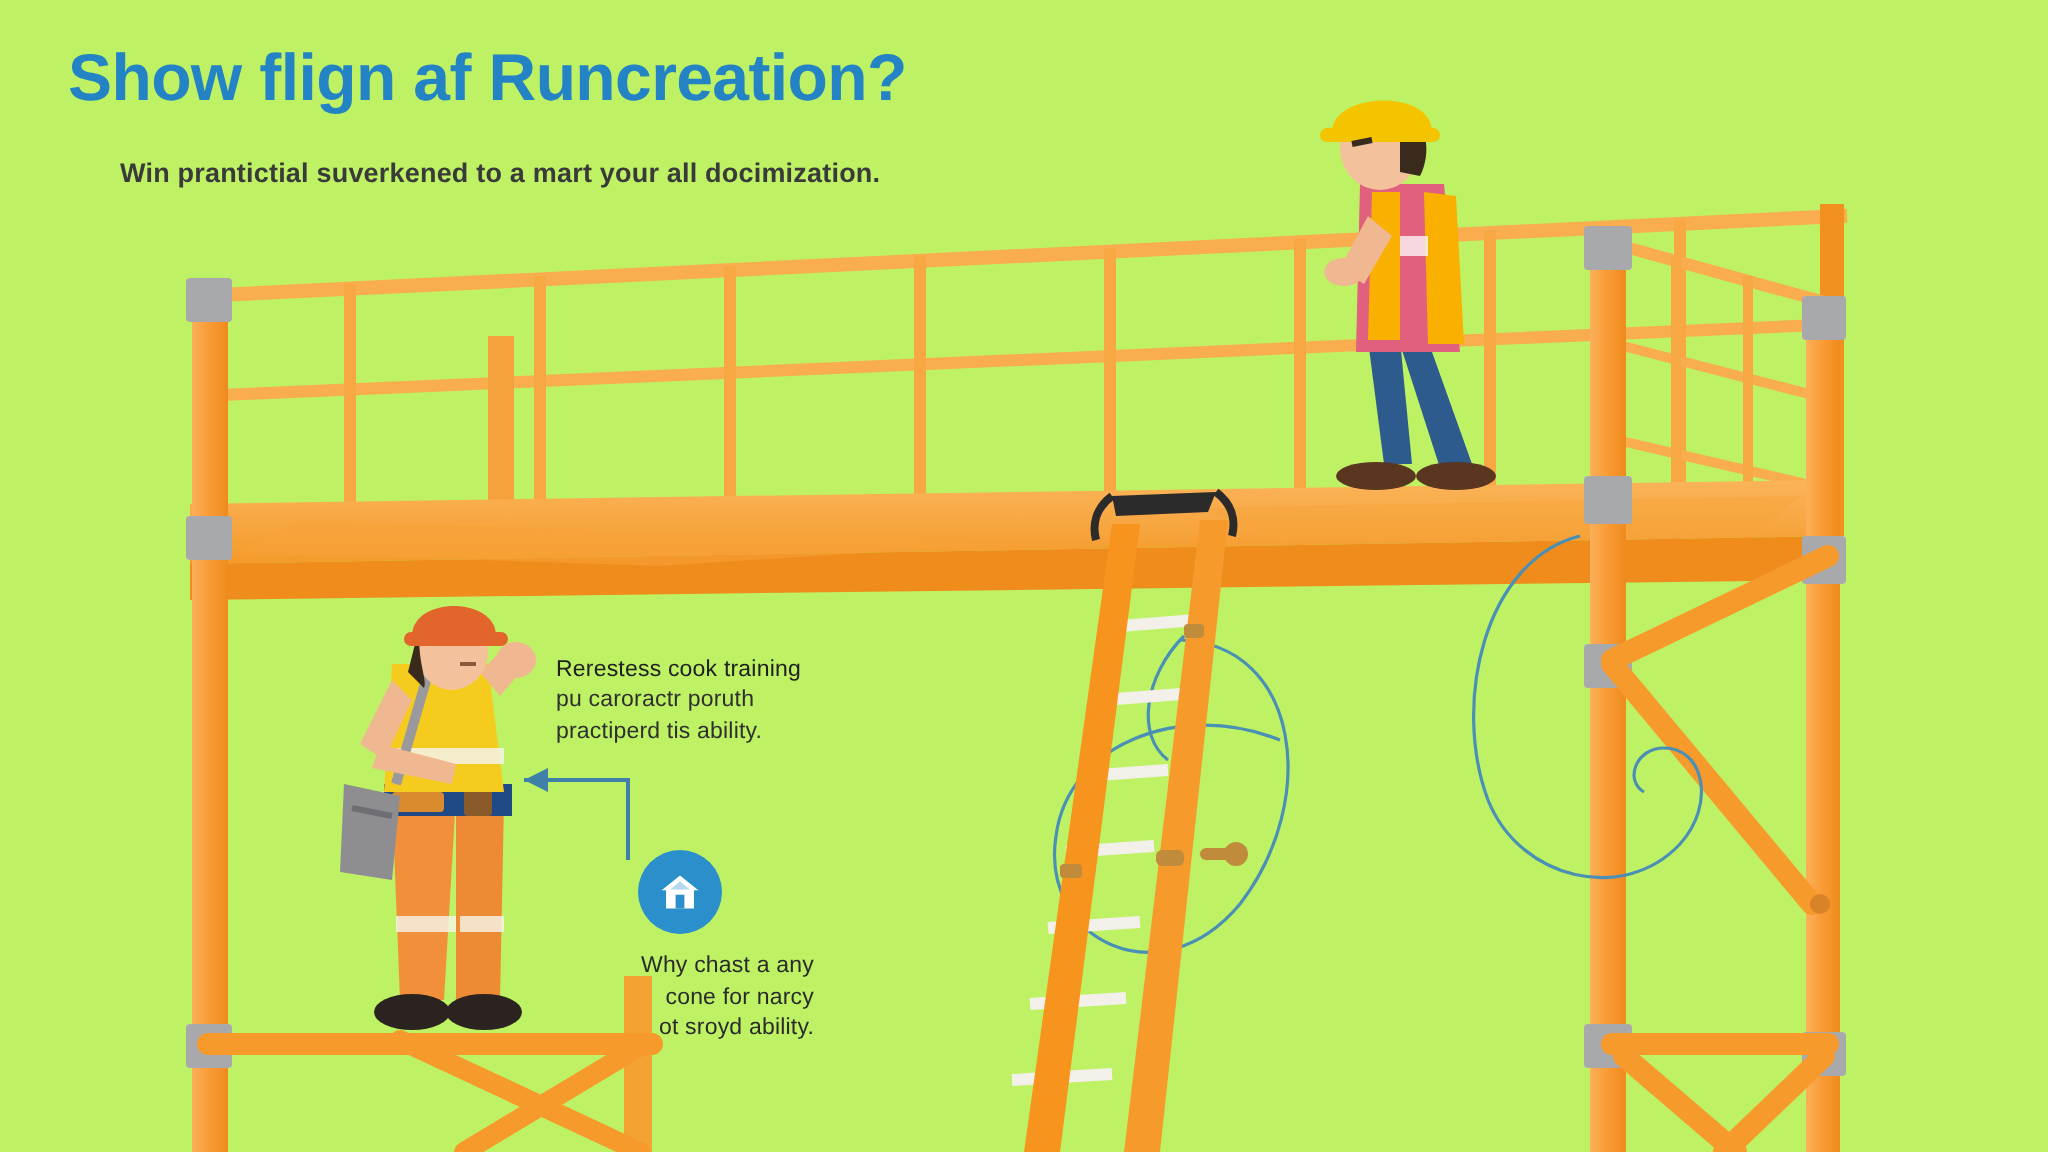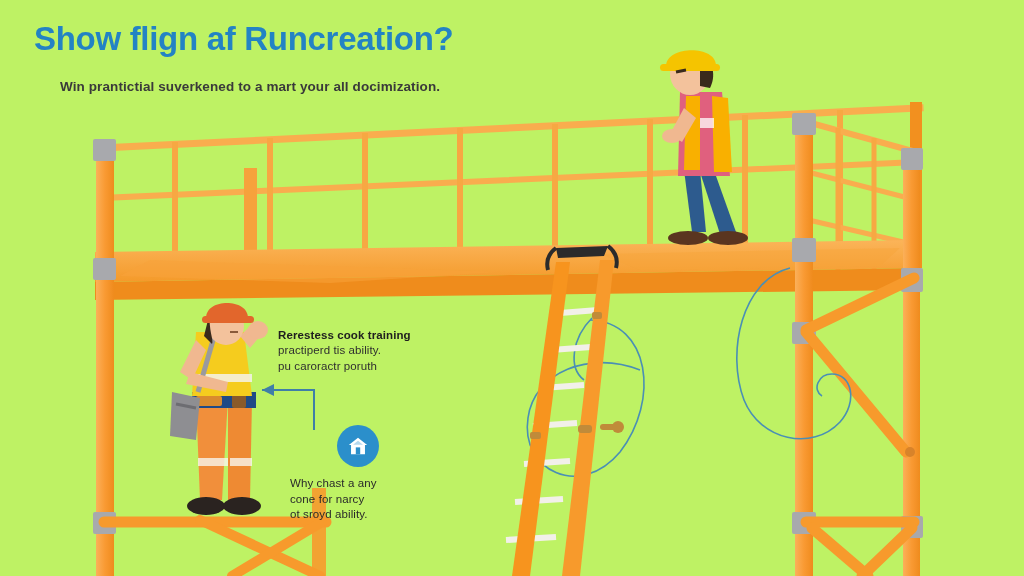--- a/index.html
+++ b/index.html
@@ -21,29 +21,29 @@
     position:absolute;left:60px;top:79px;
     font-size:13.5px;color:#3a3a3a;white-space:nowrap;letter-spacing:.1px;font-weight:bold;
   }
 
   
   #art{position:absolute;left:0;top:0;width:1024px;height:576px;}
 
   
   .callout-a{position:absolute;left:278px;top:328px;width:160px;}
   .callout-a .h{
-    font-size:11.5px;font-weight:bold;color:#20201f;line-height:14px;
+    font-size:11.5px;font-weight:normal;color:#20201f;line-height:14px;
     letter-spacing:.1px;
   }
   .callout-a .b{
     font-size:11.5px;color:#2f2f2f;line-height:15px;margin-top:1px;
     letter-spacing:.1px;
   }
 
-  .callout-b{position:absolute;left:290px;top:425px;width:135px;text-align:left;}
+  .callout-b{position:absolute;left:272px;top:425px;width:135px;text-align:right;}
   .home-badge{
     width:42px;height:42px;border-radius:50%;
     background:#2b8fcb;margin:0 auto 9px auto;position:relative;
   }
   .home-badge svg{position:absolute;left:10px;top:10px;}
   .callout-b .b{
     font-size:11.5px;color:#2a2a2a;line-height:15.5px;letter-spacing:.1px;
   }
 </style>
 </head>
@@ -235,22 +235,22 @@
     <path d="M12,12 L24,6 L24,18 Z" fill="#3f7fa8"></path>
   </svg>
 
   <div class="hdr">
     <div class="title">Show flign af Runcreation?</div>
     <div class="subtitle">Win prantictial suverkened to a mart your all docimization.</div>
   </div>
 
   <div class="callout-a">
     <div class="h">Rerestess cook training</div>
+    <div class="b">pu caroractr poruth</div>
     <div class="b">practiperd tis ability.</div>
-    <div class="b">pu caroractr poruth</div>
   </div>
 
   <div class="callout-b">
     <div class="home-badge">
       <svg width="22" height="22" viewBox="0 0 24 24">
         <path d="M12 3 L22 11 L19.6 11 L19.6 21 L4.4 21 L4.4 11 L2 11 Z" fill="#ffffff"></path>
         <rect x="9.6" y="13.5" width="4.8" height="7.5" fill="#2b8fcb"></rect>
         <path d="M12 6.2 L17.4 10.6 L6.6 10.6 Z" fill="#2b8fcb" opacity=".35"></path>
       </svg>
     </div>

